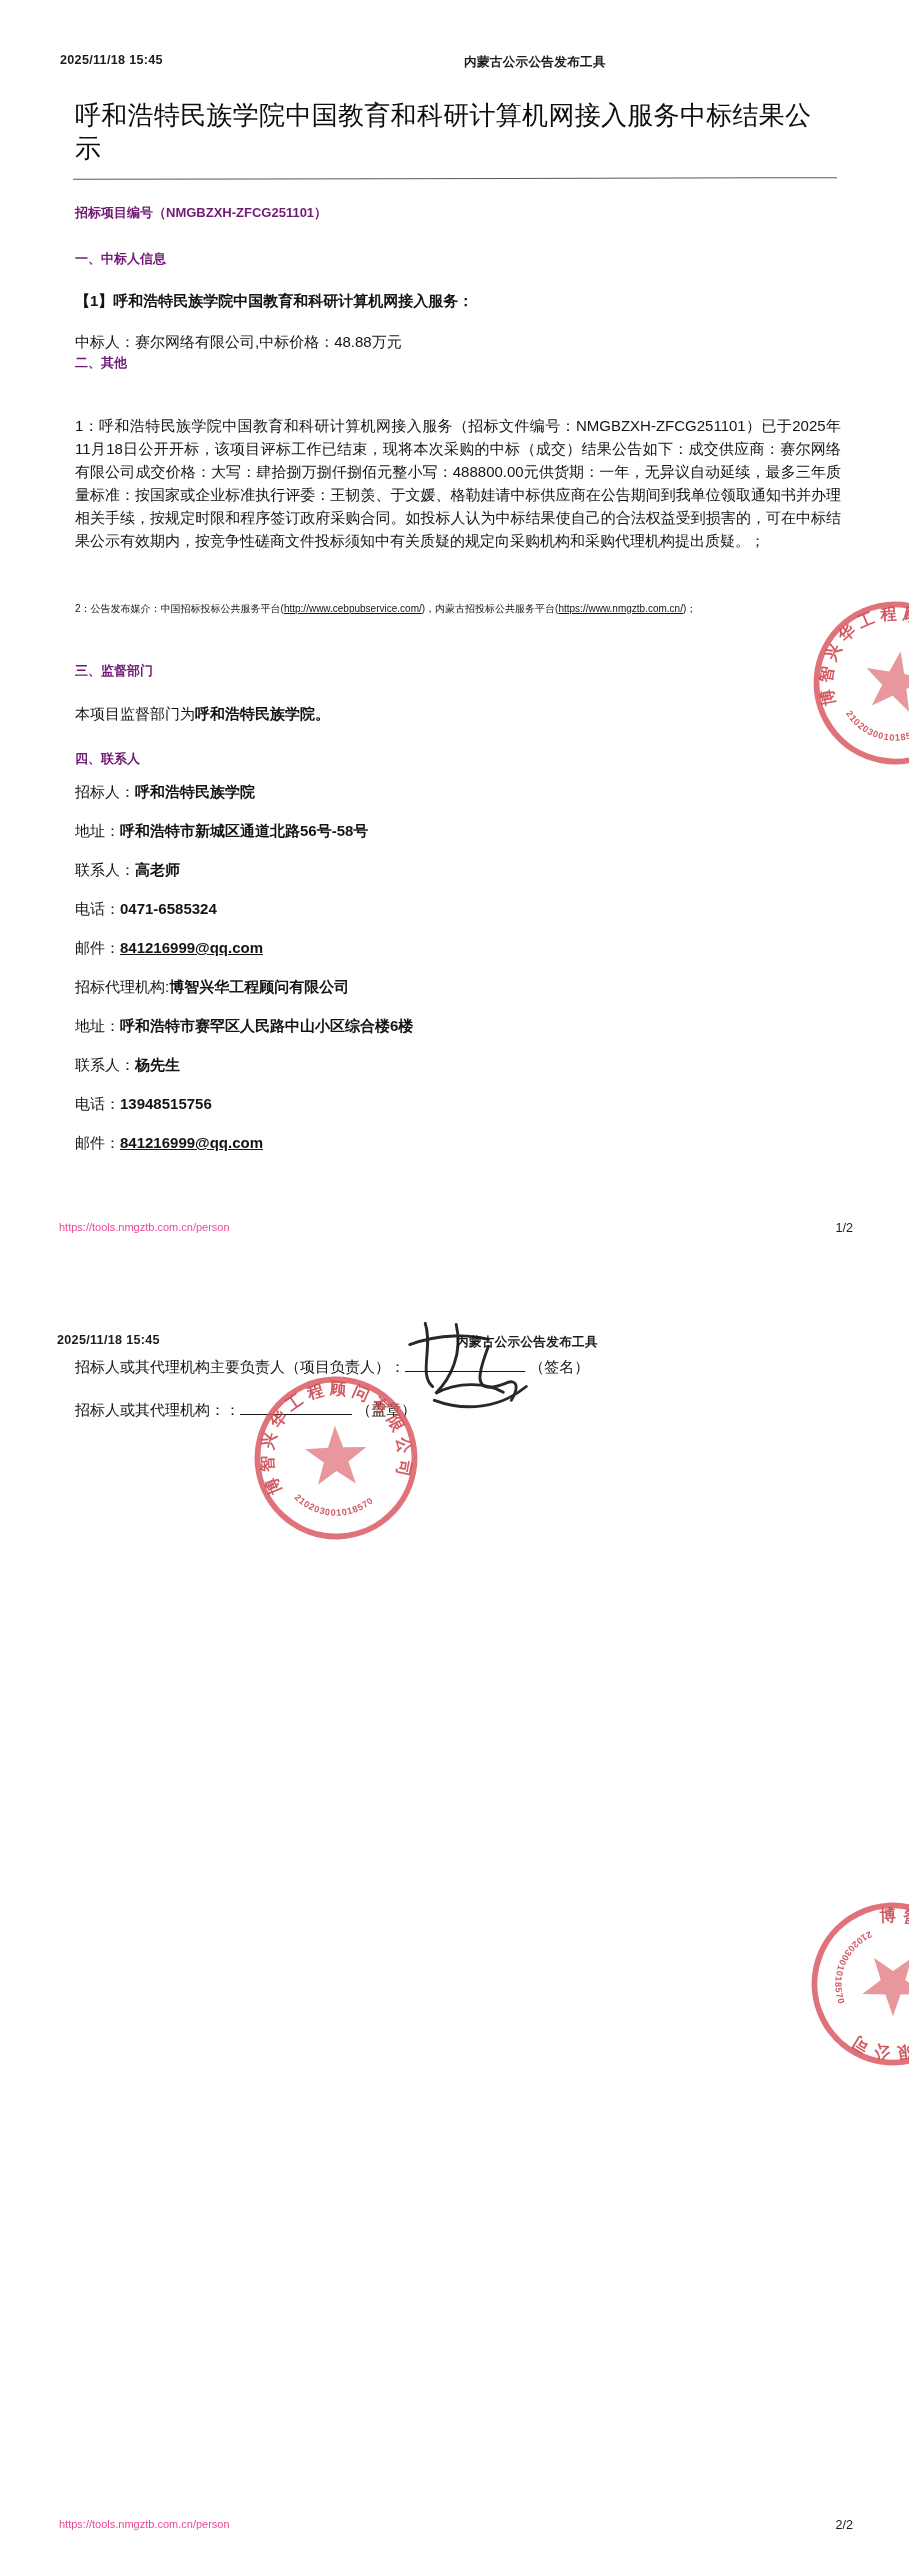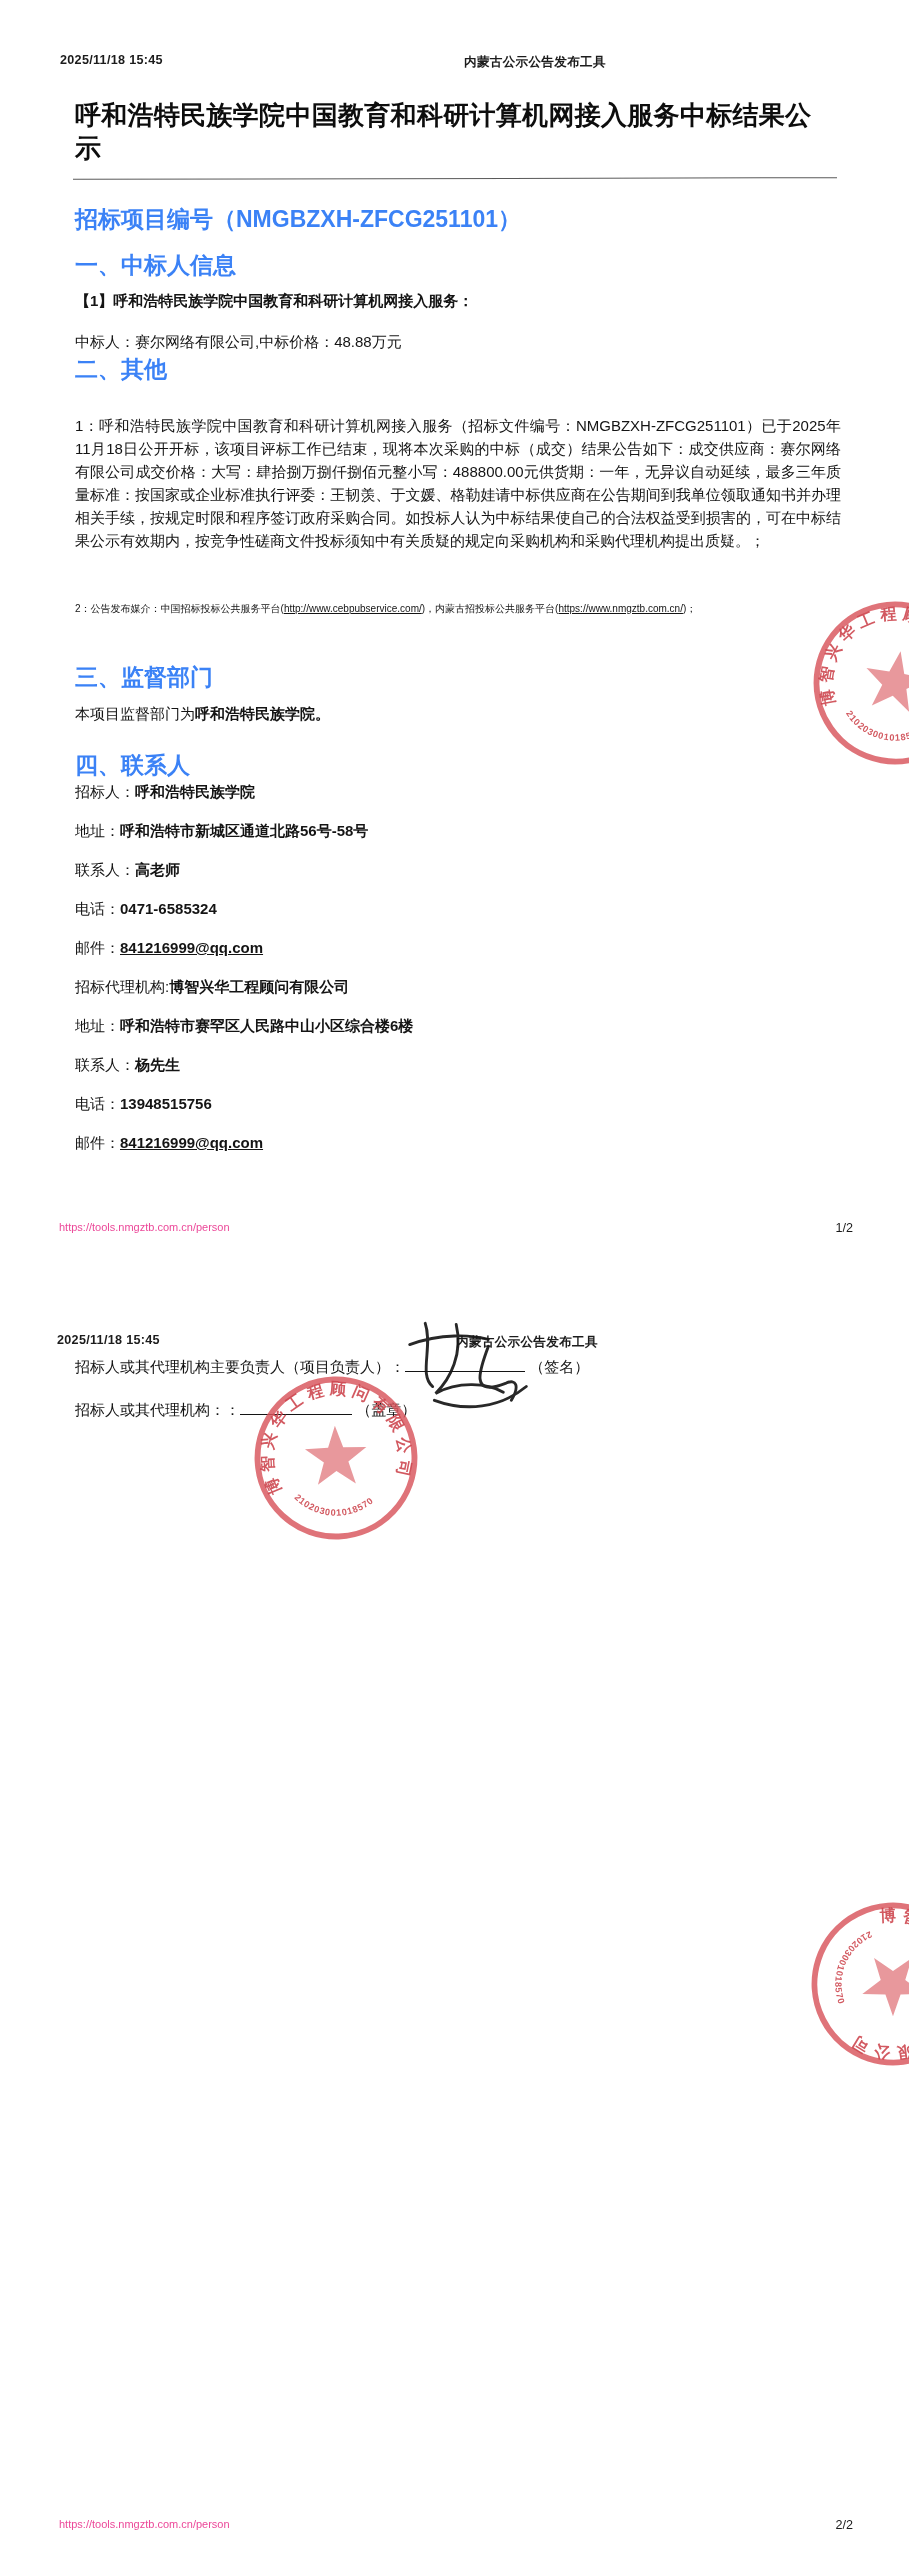--- a/index.html
+++ b/index.html
@@ -3,23 +3,23 @@
 <meta charset="utf-8">
 <style>
   html,body{margin:0;padding:0;background:#9e9e9e;}
   .page{
     position:relative; width:909px; height:2576px; background:#ffffff;
     overflow:hidden; font-family:"Liberation Sans","DejaVu Sans",sans-serif;
     color:#141414;
   }
   .abs{position:absolute;}
   .small-hdr{font-size:12.6px; font-weight:600; color:#1c1c1c; letter-spacing:0.3px;}
-  .doc-title{font-size:26px; font-weight:700; line-height:33px; letter-spacing:0.3px; width:751px; color:#0d0d0d;}
+  .doc-title{font-size:26px; font-weight:400; line-height:33px; letter-spacing:0.3px; width:751px; color:#0d0d0d;}
   .title-rule{width:764px; height:1.1px; background:#3c3c3c; opacity:.85; transform:rotate(-0.12deg);}
-  .h2{font-size:23px; font-weight:800; color:#3b82f6;}
+  .h2{font-size:13px; font-weight:800; color:#701a75;}
   .body-line{font-size:15px; line-height:16px;}
   .para{font-size:15px; line-height:23px; width:766px; text-align:justify;}
   .media{font-size:10px; line-height:25px; width:768px;}
   .b{font-weight:700;}
   .u{text-decoration:underline;}
   .contacts{display:flex; flex-direction:column; row-gap:23.5px;}
   .contact-row{font-size:15px; line-height:15.5px;}
   .footer-url{font-size:11px; font-weight:500; color:#ec4899;}
   .footer-page{font-size:12.6px; font-weight:500; color:#1a1a1a;margin-left:32px;}
   .sign-label{font-size:15px; line-height:17px;}

